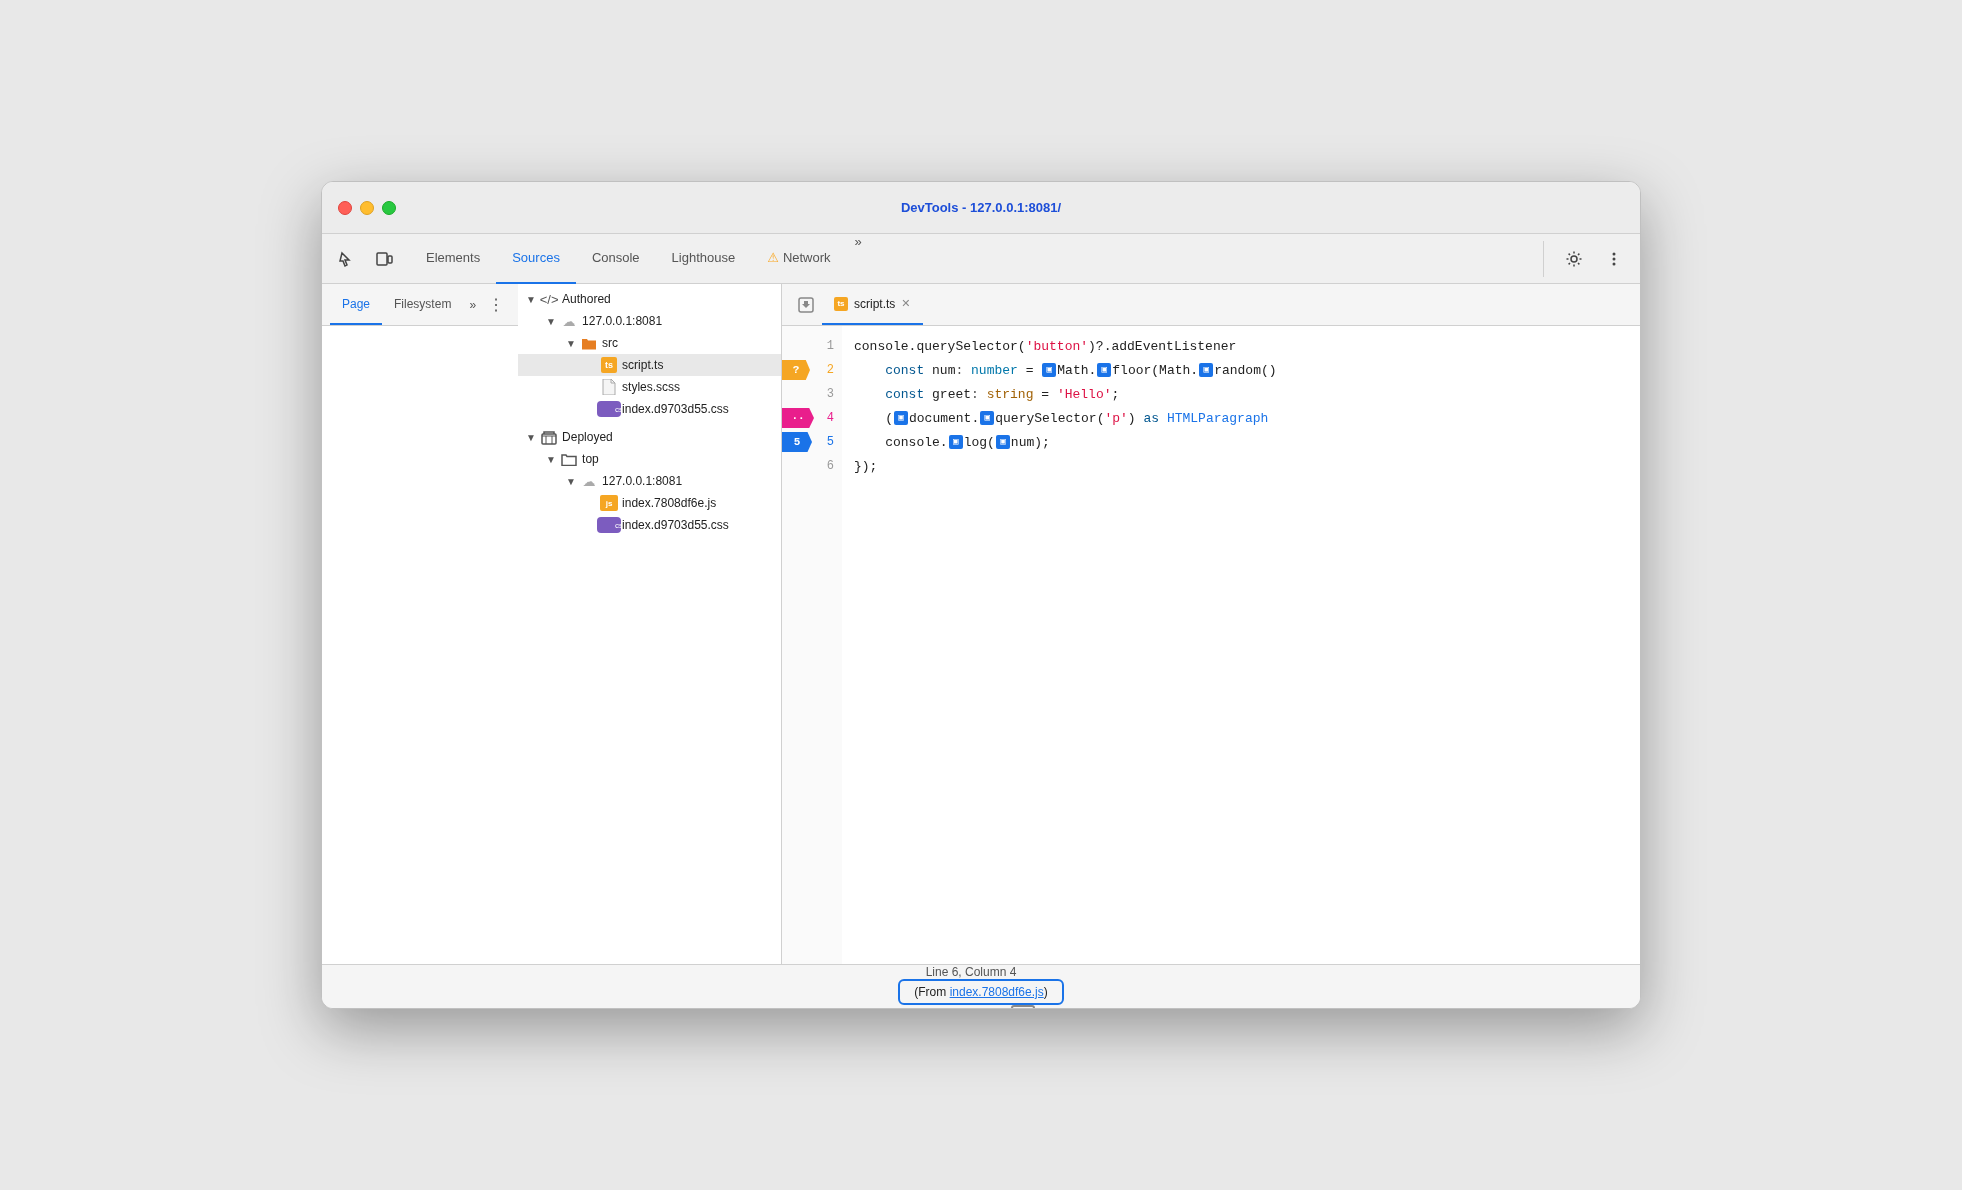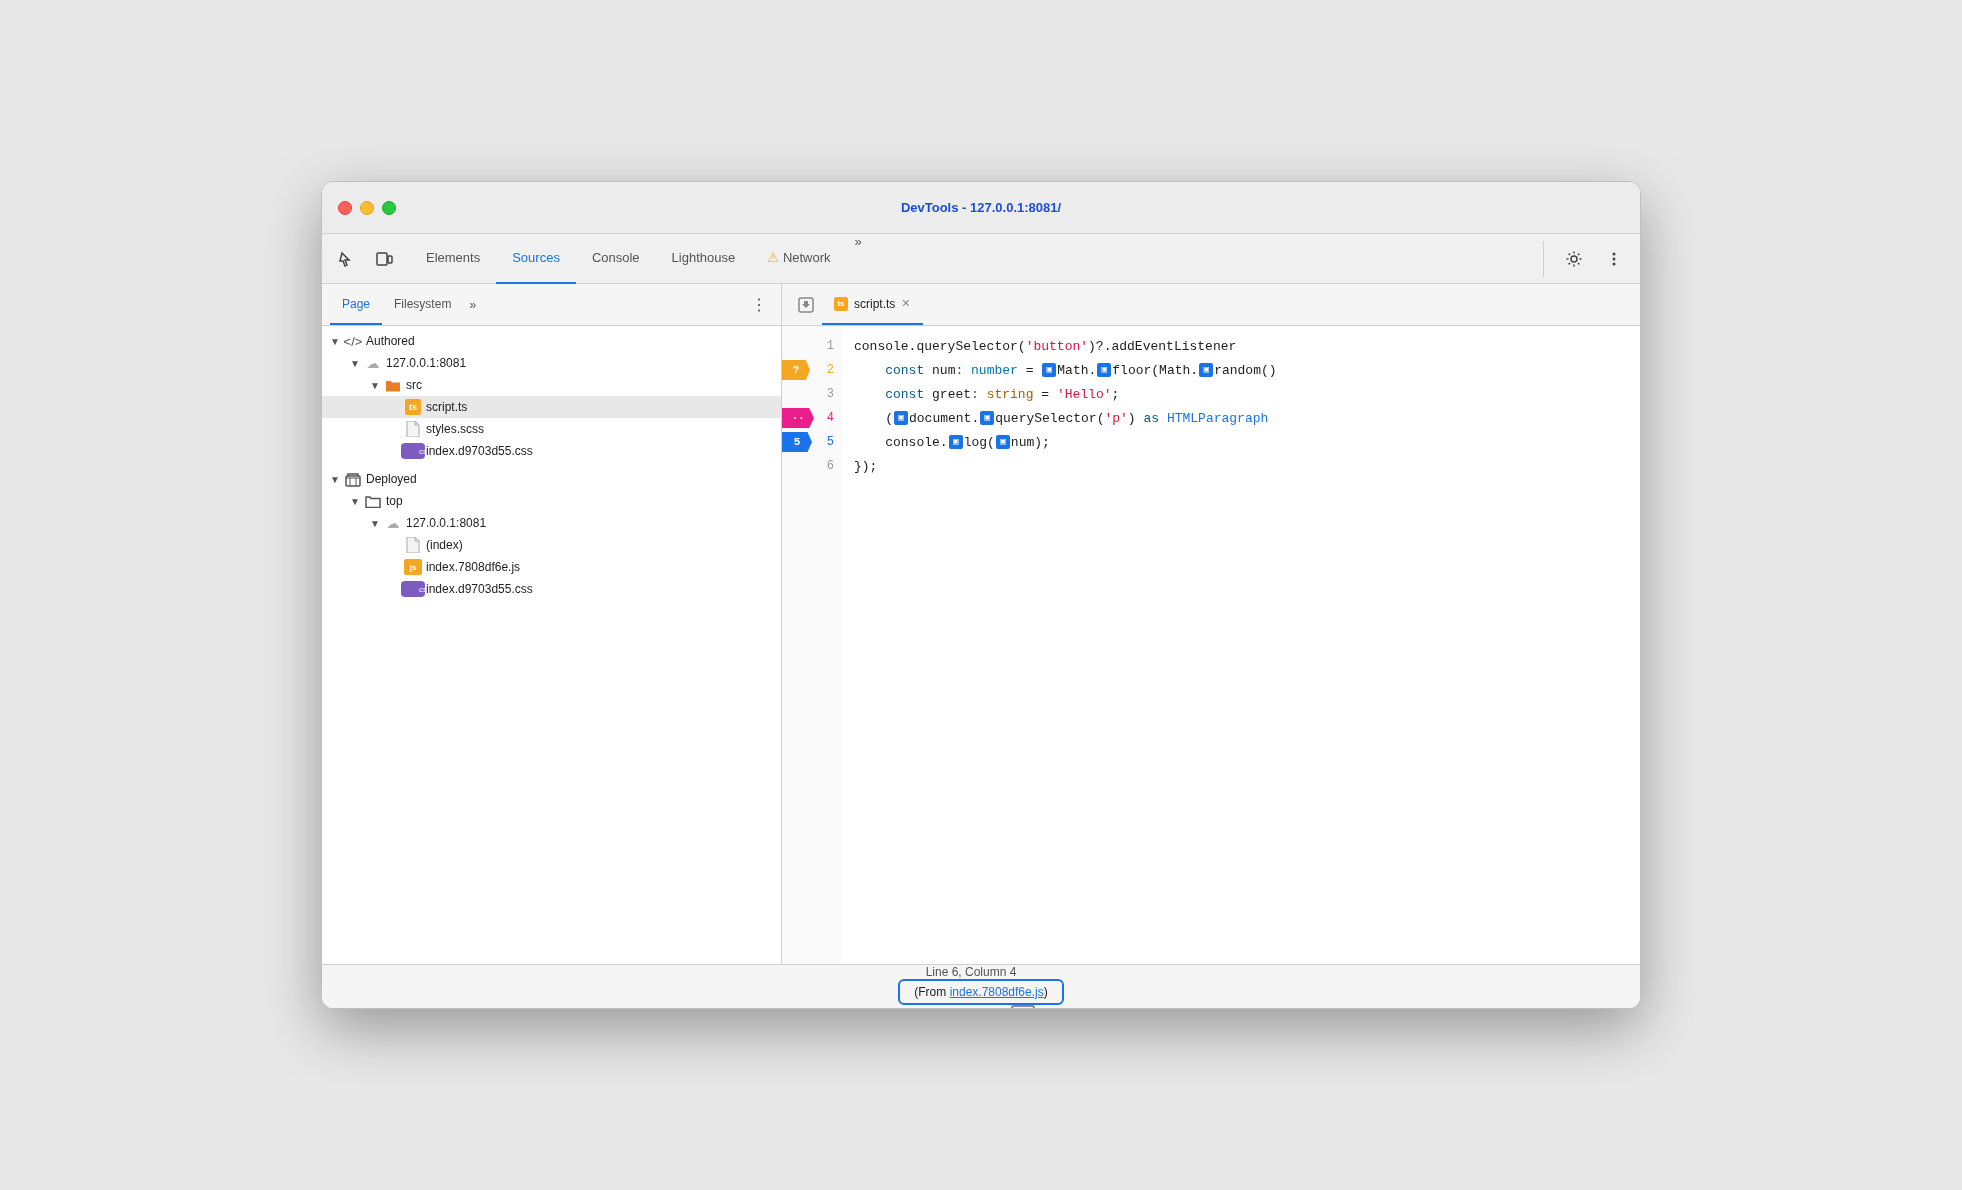--- a/index.html
+++ b/index.html
@@ -118,21 +118,21 @@
     .sources-panel {
       display: flex;
       flex: 1;
       height: 680px;
     }
     
     .file-panel {
       width: 460px;
       border-right: 1px solid #d0d0d0;
       display: flex;
-      flex-direction: column;
+      flex-direction: row;
       background: #fff;
     }
     .file-panel-tabs {
       height: 42px;
       display: flex;
       align-items: stretch;
       border-bottom: 1px solid #d0d0d0;
       padding: 0 8px;
       background: #f5f5f5;
     }
@@ -585,30 +585,20 @@
           <span class="tree-label">top</span>
         </div>
         <div class="tree-item tree-indent-3">
           <span class="tree-arrow">▼</span>
           <span class="tree-icon icon-cloud">☁</span>
           <span class="tree-label">127.0.0.1:8081</span>
         </div>
         <div class="tree-item tree-indent-4">
           <span class="tree-arrow">&nbsp;</span>
           <span class="tree-icon">
-            <svg width="14" height="16" viewBox="0 0 14 16" fill="none">
-              <path d="M1 0h8l4 4v12H1z" stroke="#aaa" stroke-width="1" fill="#f5f5f5"></path>
-              <path d="M9 0v4h4" fill="none" stroke="#aaa" stroke-width="1"></path>
-            </svg>
-          </span>
-          <span class="tree-label">(index)</span>
-        </div>
-        <div class="tree-item tree-indent-4">
-          <span class="tree-arrow">&nbsp;</span>
-          <span class="tree-icon">
             <div class="icon-js" style="font-size:8px;">js</div>
           </span>
           <span class="tree-label">index.7808df6e.js</span>
         </div>
         <div class="tree-item tree-indent-4">
           <span class="tree-arrow">&nbsp;</span>
           <span class="tree-icon">
             <div class="icon-css" style="font-size:8px;">css</div>
           </span>
           <span class="tree-label">index.d9703d55.css</span>

